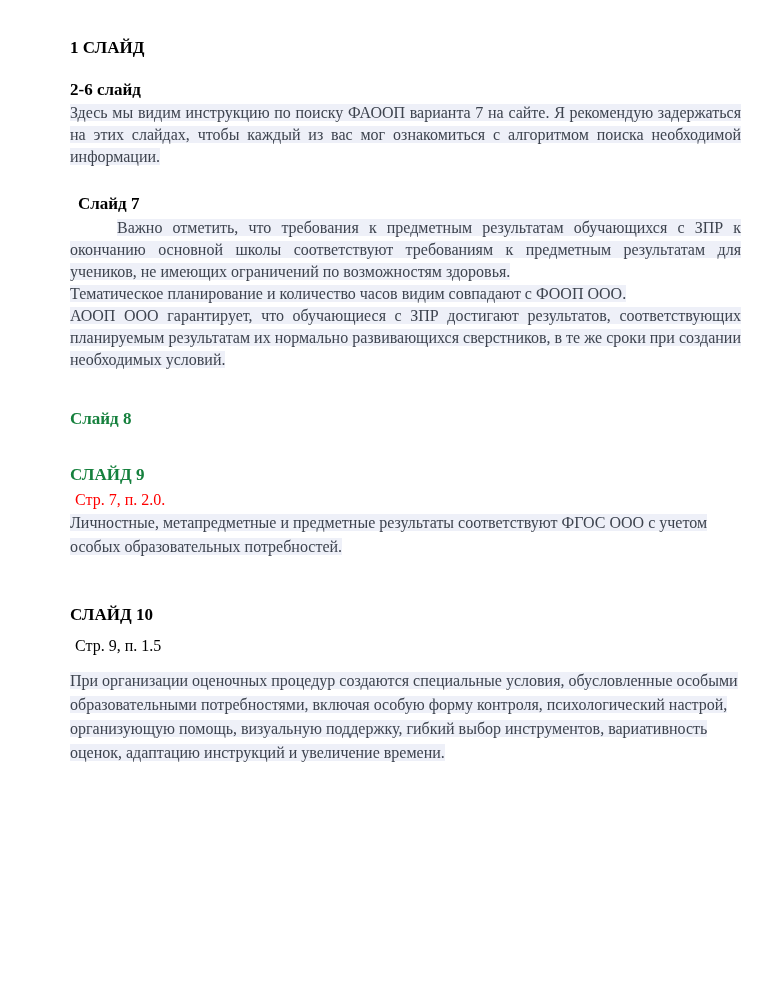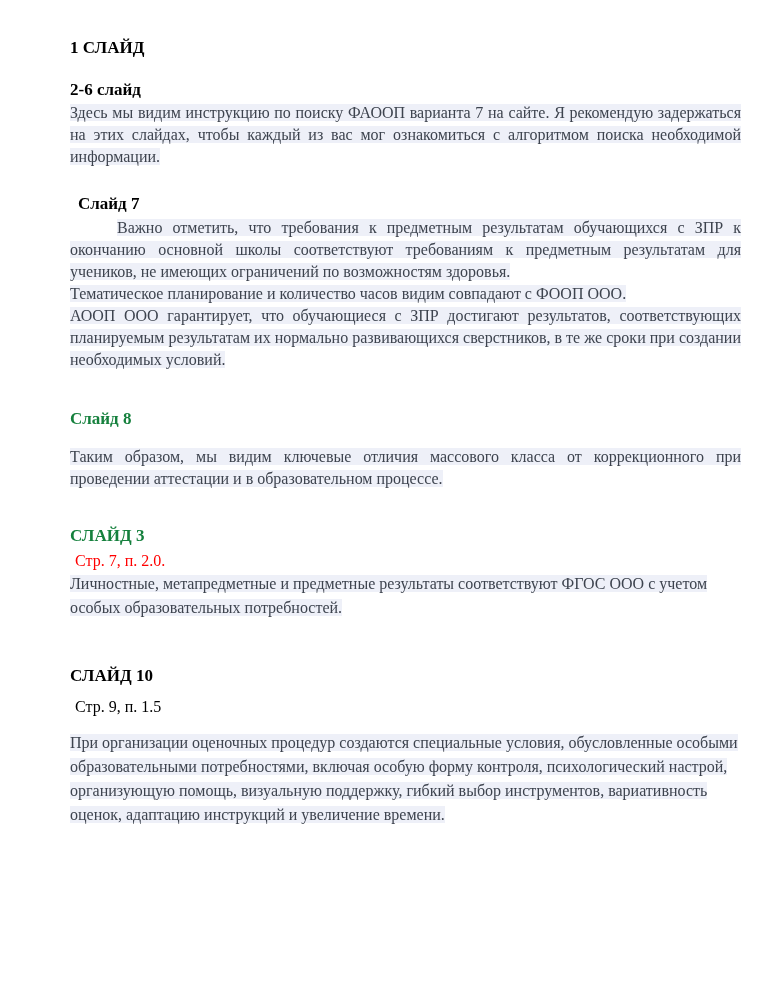--- a/index.html
+++ b/index.html
@@ -73,25 +73,24 @@
 
   <section>
     <h2 class="h pad s3-heading">Слайд 7</h2>
     <p class="para justify indent-first s3-para1"><span class="hl">Важно отметить, что требования к предметным результатам обучающихся с ЗПР к окончанию основной школы соответствуют требованиям к предметным результатам для учеников, не имеющих ограничений по возможностям здоровья.</span></p>
     <p class="para justify"><span class="hl">Тематическое планирование и количество часов видим совпадают с ФООП ООО.</span></p>
     <p class="para justify"><span class="hl">АООП ООО гарантирует, что обучающиеся с ЗПР достигают результатов, соответствующих планируемым результатам их нормально развивающихся сверстников, в те же сроки при создании необходимых условий.</span></p>
   </section>
 
   <section>
     <h2 class="h red s4-heading">Слайд 8</h2>
-    <p class="para justify s4-para"><span class="hl">Таким образом, мы видим ключевые отличия массового класса от коррекционного при проведении аттестации и в образовательном процессе.</span></p>
   </section>
 
   <section>
-    <h2 class="h red s5-heading">СЛАЙД 3</h2>
+    <h2 class="h red s5-heading">СЛАЙД 9</h2>
     <p class="sub red s5-sub">Стр. 7, п. 2.0.</p>
     <p class="para loose s5-para"><span class="hl">Личностные, метапредметные и предметные результаты соответствуют ФГОС ООО с учетом особых образовательных потребностей.</span></p>
   </section>
 
   <section>
     <h2 class="h s6-heading">СЛАЙД 10</h2>
     <p class="sub s6-sub">Стр. 9, п. 1.5</p>
     <p class="para loose s6-para"><span class="hl">При организации оценочных процедур создаются специальные условия, обусловленные особыми образовательными потребностями, включая особую форму контроля, психологический настрой, организующую помощь, визуальную поддержку, гибкий выбор инструментов, вариативность оценок, адаптацию инструкций и увеличение времени.</span></p>
   </section>
 

